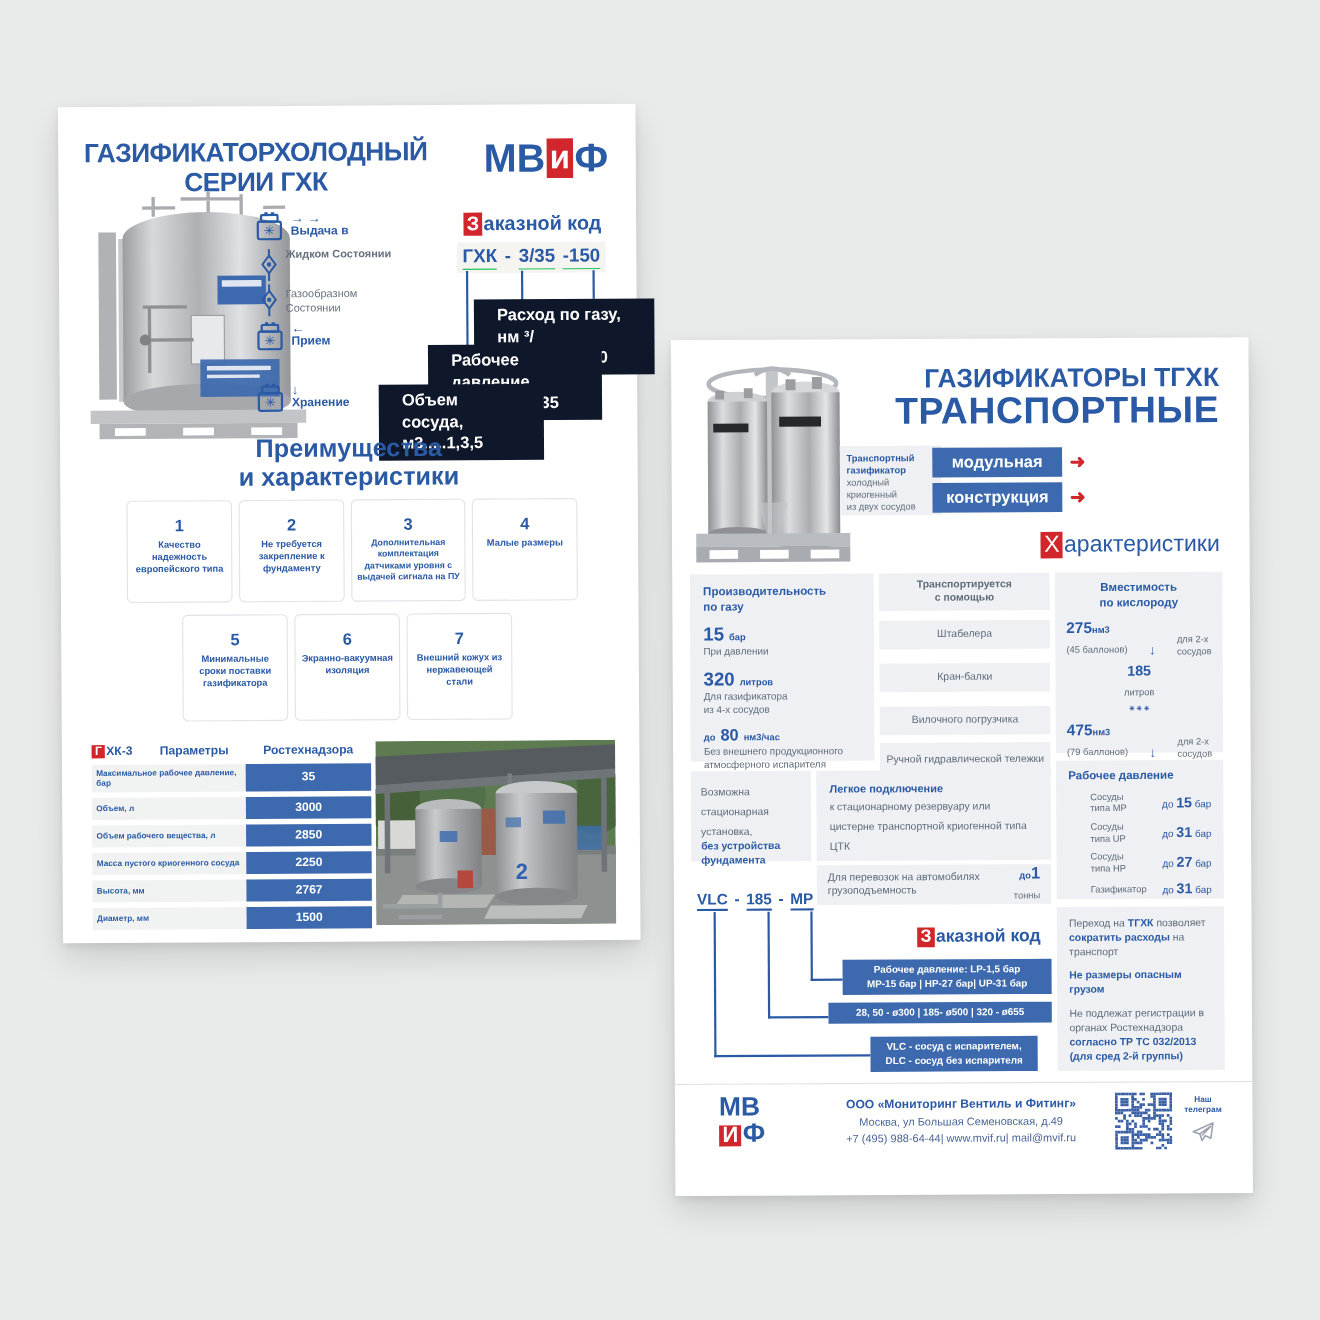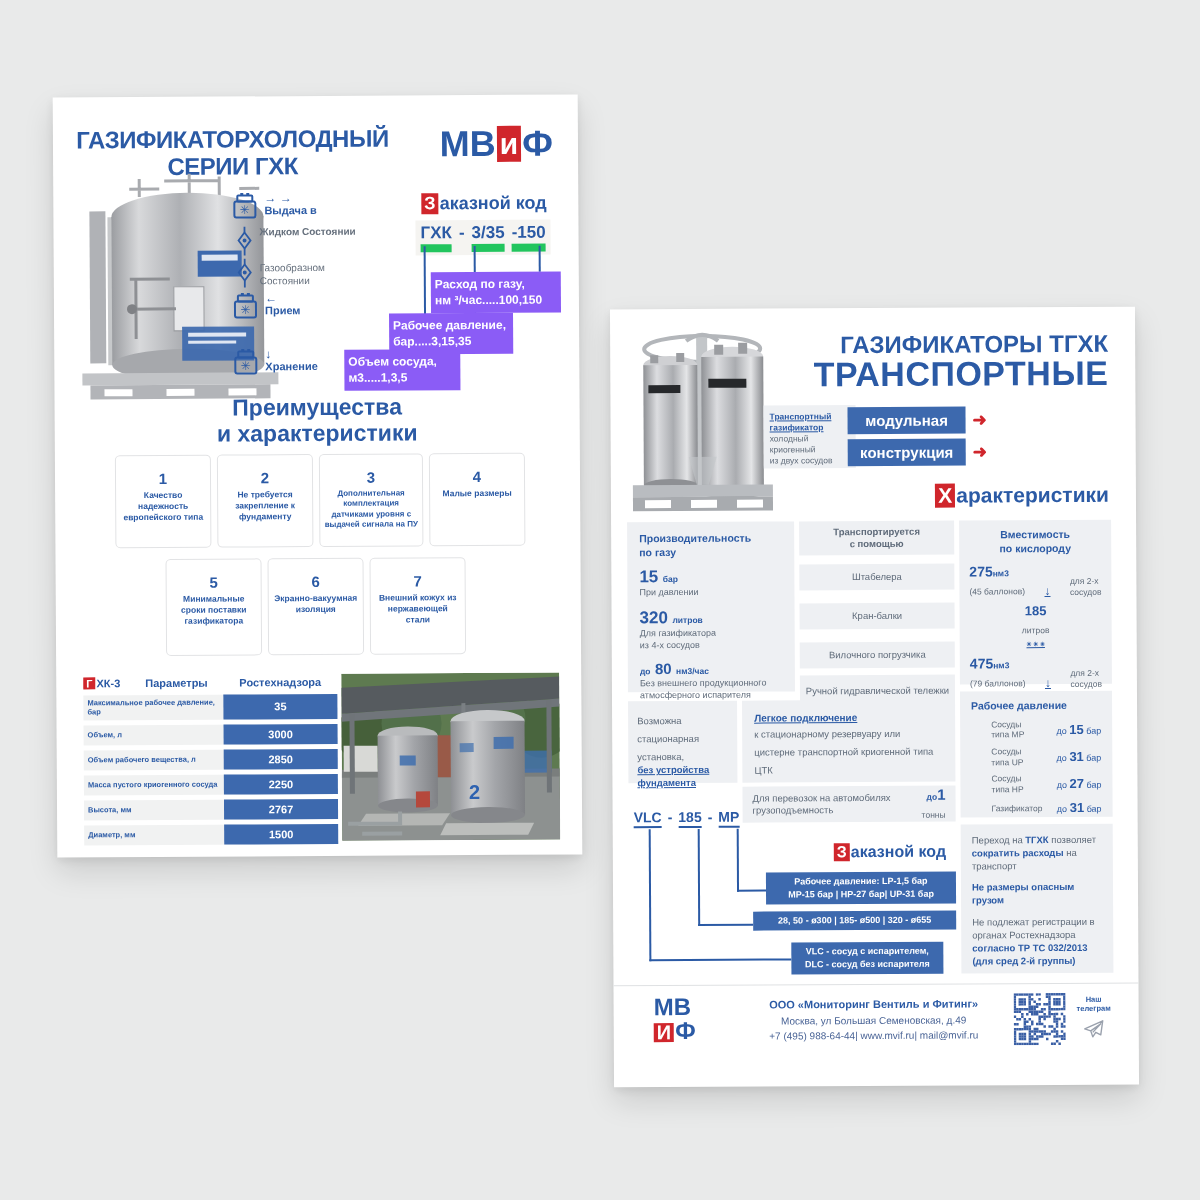--- a/index.html
+++ b/index.html
@@ -3,21 +3,21 @@
 <meta charset="utf-8">
 <style>
   html,body{margin:0;padding:0;}
   .stage{position:relative;width:1200px;height:1200px;background:#e9eaea;overflow:hidden;
          font-family:"Liberation Sans", sans-serif;}
   .poster{position:absolute;background:#fff;
           box-shadow:0 14px 30px rgba(0,0,0,.13), 0 3px 8px rgba(0,0,0,.08);}
   .poster-left{left:55px;top:96px;width:525px;height:760px;transform:rotate(-0.35deg);}
   .poster-right{left:612px;top:308px;width:525px;height:778px;transform:rotate(-0.3deg);}
   .abs{position:absolute;}
-  .blue{color:#2b5aa5;text-decoration:underline;}
+  .blue{color:#2b5aa5;}
   .gray{color:#5f6b7a;}
   .b{font-weight:bold;}
   .panel{background:#eef0f3;}
   .bluebox{background:#3d69ae;color:#fff;font-weight:bold;}
   .redbox{background:#d0262c;color:#fff;display:inline-block;padding:0 3px;margin-right:1px;}
   
   .lp-title{left:22px;top:30px;width:315px;text-align:center;font-size:24px;line-height:1.12;
             font-weight:bold;color:#2b5aa5;letter-spacing:-0.5px;}
   .lp-logo{right:25px;top:28px;font-size:36px;font-weight:bold;color:#2b5aa5;display:flex;align-items:center;}
   .lp-logo .redbox{font-size:30px;line-height:36px;padding:0 3px;margin:0 1px;}
@@ -25,23 +25,23 @@
   .flow-item .txt{display:flex;flex-direction:column;}
   .flow-arrows{font-size:12px;font-weight:bold;color:#2b5aa5;line-height:12px;}
   .flow-label{font-size:11px;font-weight:bold;color:#2b5aa5;}
   .flow-sub{font-size:10px;color:#66707d;line-height:1.25;}
   .tico{width:27px;height:27px;}
   .vico{width:18px;height:30px;}
   .lp-order-title{left:368px;top:98px;width:146px;font-size:18px;font-weight:bold;color:#2b5aa5;white-space:nowrap;}
   .lp-order-title .redbox,.rp-order-title .redbox,.rp-chars .redbox{padding:0 3px;}
   .lp-code{left:362px;top:125px;background:#f5f4f1;padding:3px 5px;display:flex;gap:7px;
            font-size:17px;font-weight:bold;color:#2b5aa5;}
-  .useg{border-bottom:8px solid #22c55e;padding-bottom:1px;}
+  .useg{border-bottom:1px solid #22c55e;padding-bottom:1px;}
   .vline{width:0;border-left:2px solid #2b5aa5;}
-  .callout{color:#fff;background:#8b5cf6;font-weight:bold;font-size:12px;line-height:1.3;padding:5px 4px;}
+  .callout{color:#fff;background:#0f172a;font-weight:bold;font-size:15px;line-height:1.3;padding:5px 21px;}
   .lp-adv-title{left:0;top:298px;width:100%;text-align:center;font-size:23px;font-weight:bold;
                 color:#2b5aa5;line-height:1.13;}
   .card-row{display:flex;gap:6px;}
   .card{width:96px;border:1px solid #e2e3e5;border-radius:5px;background:#fff;text-align:center;
         padding:14px 4px 4px 4px;box-sizing:border-box;}
   .card-num{font-size:15px;font-weight:bold;color:#2b5aa5;margin-bottom:3px;}
   .card-text{font-size:8.5px;font-weight:bold;color:#2b5aa5;line-height:1.3;}
   .tbl{left:27px;top:580px;width:254px;}
   .tbl-head{display:flex;align-items:center;font-size:11px;font-weight:bold;color:#2b5aa5;margin-bottom:6px;}
   .tbl-model{width:62px;}
@@ -54,21 +54,21 @@
               display:flex;align-items:center;justify-content:center;}
   
   .rp-title{right:27px;top:24px;text-align:right;color:#2b5aa5;font-weight:bold;line-height:1.05;}
   .rp-title .t1{font-size:24px;display:block;}
   .rp-title .t2{font-size:34px;display:block;letter-spacing:0.5px;}
   .rp-note{left:153px;top:97px;width:80px;height:51px;padding:6px;font-size:8.5px;line-height:1.3;}
   .rp-feat-box{width:118px;height:27px;display:flex;align-items:center;justify-content:center;font-size:15px;}
   .rp-feat-res{left:396px;top:99px;width:98px;height:59px;display:flex;flex-direction:column;
                justify-content:center;align-items:center;font-size:15px;font-weight:bold;color:#2b5aa5;line-height:1.25;}
   .red-arrow{color:#d0262c;font-size:17px;font-weight:bold;line-height:1;}
-  .rp-chars{right:27px;top:176px;font-size:21px;font-weight:bold;color:#2b5aa5;white-space:nowrap;}
+  .rp-chars{right:27px;top:176px;font-size:21px;font-weight:normal;color:#2b5aa5;white-space:nowrap;}
   .col-head{font-size:10.5px;font-weight:bold;color:#2b5aa5;line-height:1.3;}
   .bignum{font-weight:bold;color:#2b5aa5;}
   .unit{font-size:8.5px;font-weight:bold;color:#2b5aa5;}
   .desc{font-size:9px;color:#5f6b7a;line-height:1.3;}
   .opt-box{background:#eef0f3;display:flex;align-items:center;justify-content:center;text-align:center;
            font-size:9.5px;color:#5f6b7a;line-height:1.3;}
   .cap-row{display:flex;align-items:flex-end;justify-content:space-between;margin-top:7px;}
   .press-row{display:flex;align-items:center;justify-content:space-between;margin-top:6px;}
   .press-label{font-size:8.5px;color:#5f6b7a;line-height:1.25;margin-left:20px;}
   .press-val{font-size:9px;color:#2b5aa5;white-space:nowrap;}

